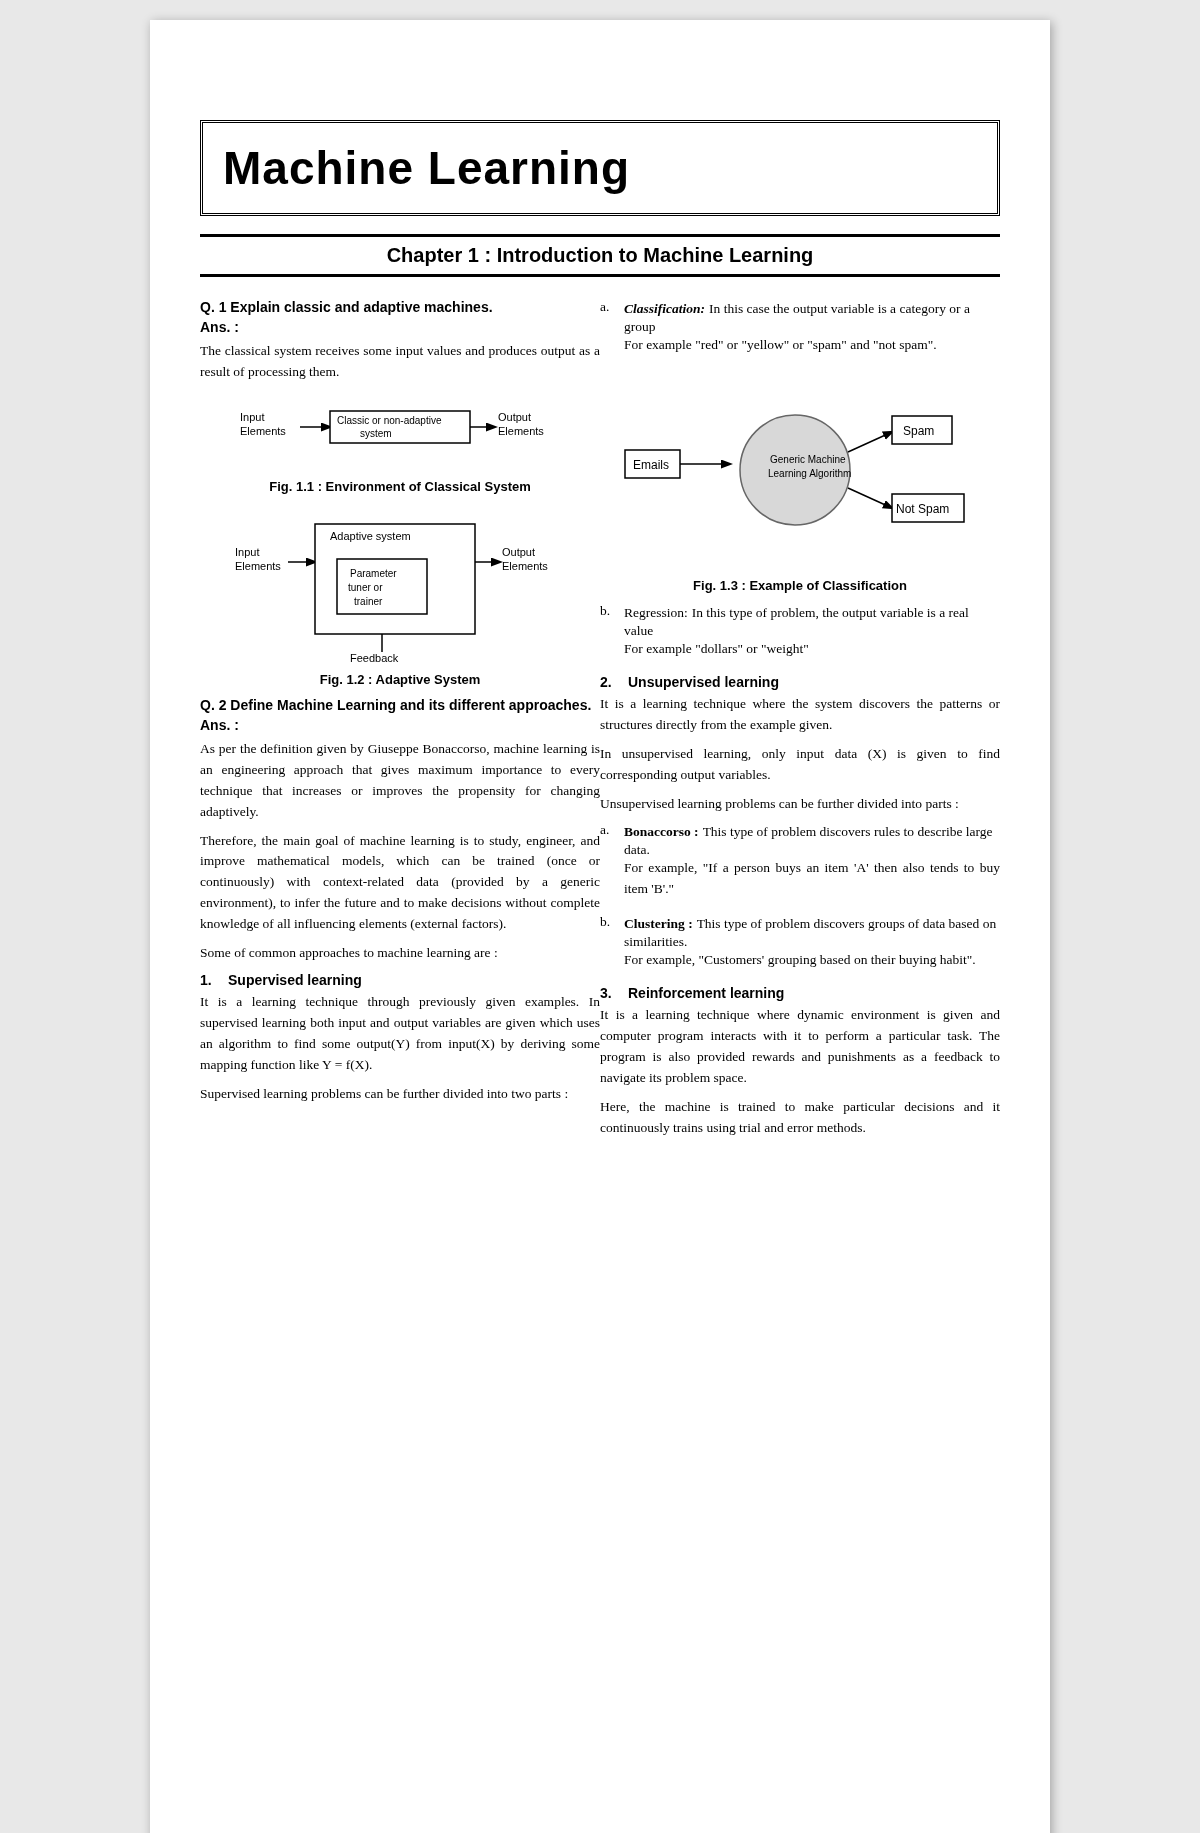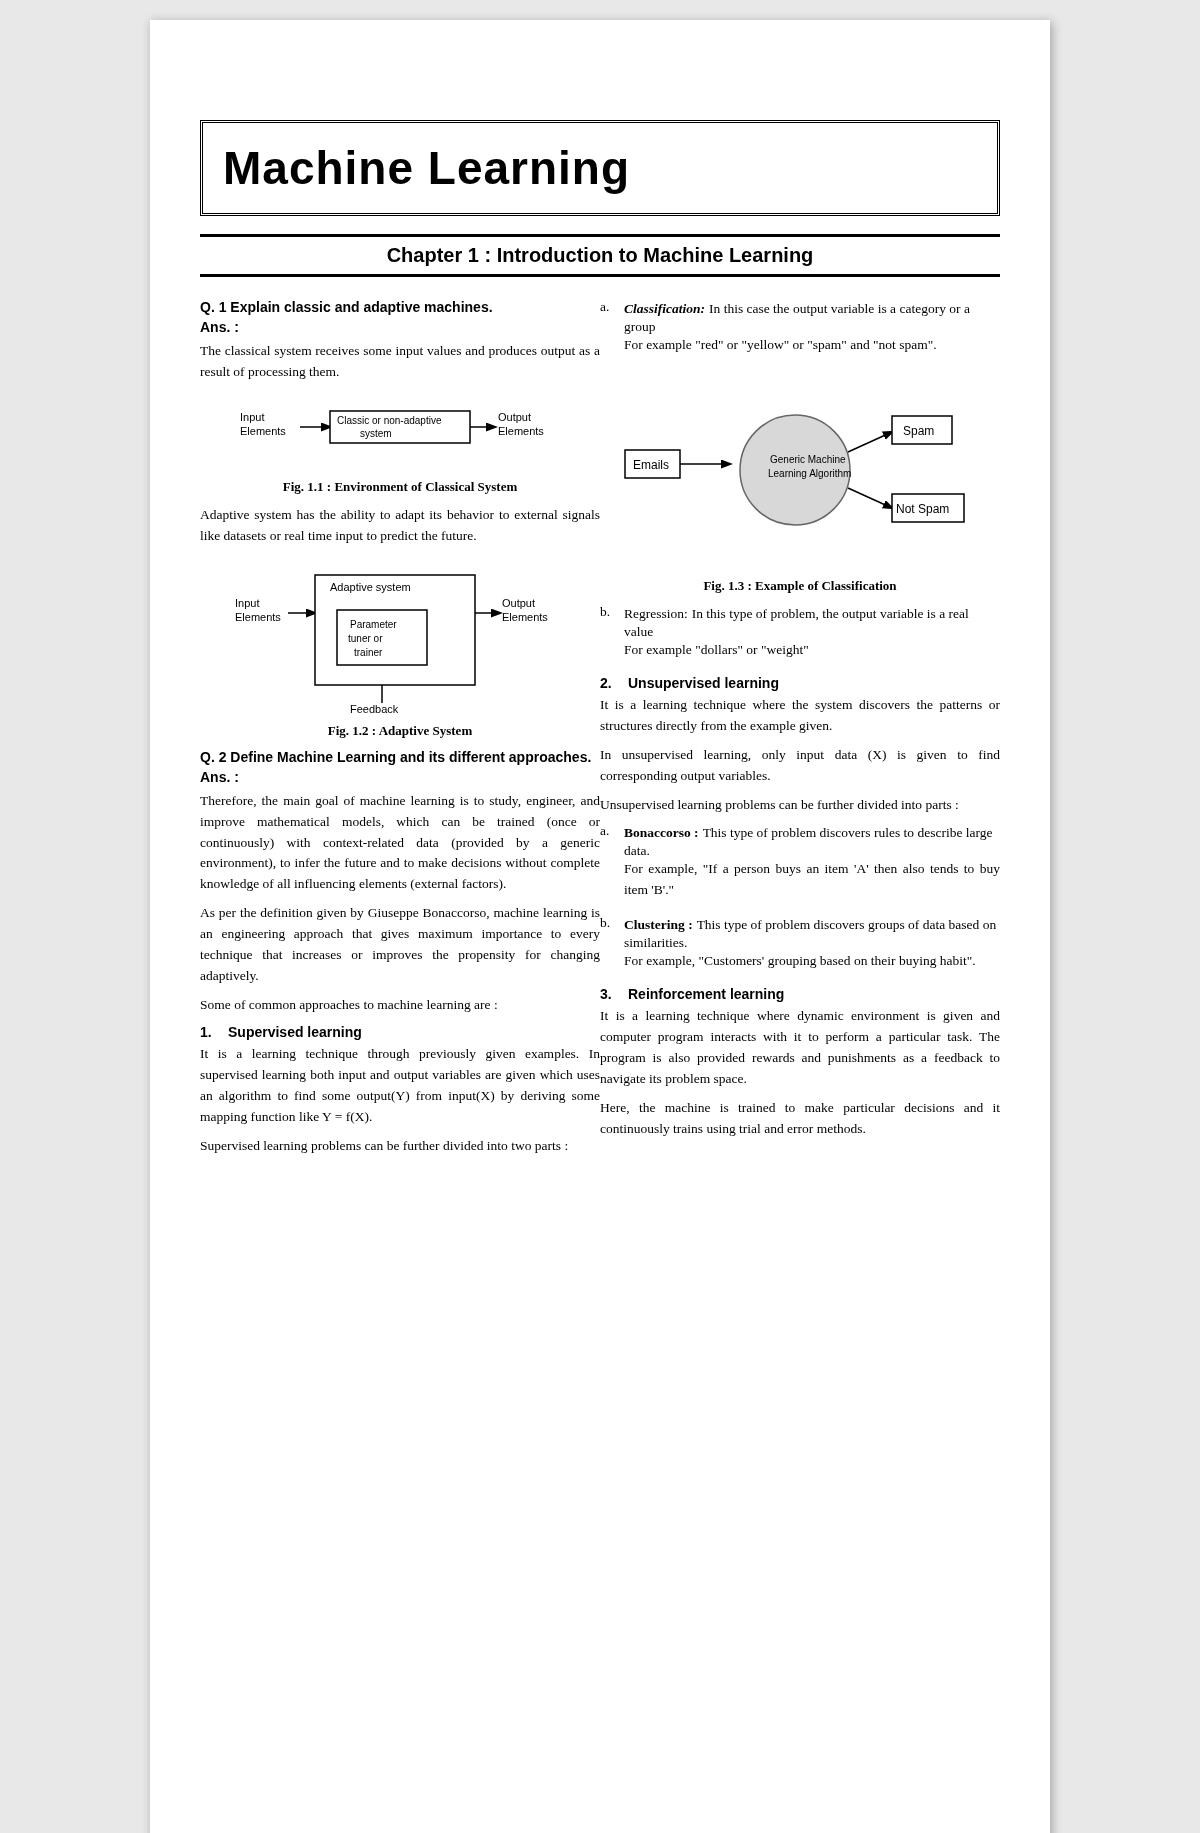--- a/index.html
+++ b/index.html
@@ -66,21 +66,21 @@
     p {
       font-size: 13.5px;
       line-height: 1.55;
       text-align: justify;
       margin-bottom: 8px;
     }
     .fig-caption {
       text-align: center;
       font-size: 13px;
       font-weight: bold;
-      font-family: Liberation Serif, serif;
+      font-family: Liberation Sans, sans-serif;
       margin-top: 4px;
       margin-bottom: 10px;
     }
     
     .classical-diagram {
       width: 100%;
       height: 80px;
     }
     
     .adaptive-diagram {
@@ -137,21 +137,20 @@
         <text x="107" y="33" font-size="10" font-family="Arial">Classic or non-adaptive</text>
         <text x="130" y="46" font-size="10" font-family="Arial">system</text>
 
         <line x1="240" y1="36" x2="265" y2="36" stroke="#000" stroke-width="1.5" marker-end="url(#arrow2)"></line>
 
         <text x="268" y="30" font-size="11" font-family="Arial">Output</text>
         <text x="268" y="44" font-size="11" font-family="Arial">Elements</text>
       </svg>
       <div class="fig-caption">Fig. 1.1 : Environment of Classical System</div>
 
-      <p>Adaptive system has the ability to adapt its behavior to external signals like datasets or real time input to predict the future.</p>
 
       
       <svg class="adaptive-diagram" viewBox="0 0 340 160">
         <defs>
           <marker id="arrowA" markerWidth="8" markerHeight="8" refX="6" refY="3" orient="auto">
             <path d="M0,0 L0,6 L8,3 z" fill="#000"></path>
           </marker>
           <marker id="arrowB" markerWidth="8" markerHeight="8" refX="6" refY="3" orient="auto">
             <path d="M0,0 L0,6 L8,3 z" fill="#000"></path>
           </marker>
@@ -179,22 +178,22 @@
         <text x="272" y="66" font-size="11" font-family="Arial">Elements</text>
 
         <line x1="152" y1="130" x2="152" y2="148" stroke="#000" stroke-width="1.5"></line>
         <text x="120" y="158" font-size="11" font-family="Arial">Feedback</text>
       </svg>
       <div class="fig-caption">Fig. 1.2 : Adaptive System</div>
 
       
       <div class="question">Q. 2   Define Machine Learning and its different approaches.</div>
       <div class="ans-label">Ans. :</div>
+      <p>As per the definition given by Giuseppe Bonaccorso, machine learning is an engineering approach that gives maximum importance to every technique that increases or improves the propensity for changing adaptively.</p>
       <p>Therefore, the main goal of machine learning is to study, engineer, and improve mathematical models, which can be trained (once or continuously) with context-related data (provided by a generic environment), to infer the future and to make decisions without complete knowledge of all influencing elements (external factors).</p>
-      <p>As per the definition given by Giuseppe Bonaccorso, machine learning is an engineering approach that gives maximum importance to every technique that increases or improves the propensity for changing adaptively.</p>
       <p>Some of common approaches to machine learning are :</p>
 
       
       <div style="display:flex;gap:8px;align-items:flex-start;margin-bottom:4px;">
         <span style="font-weight:bold;font-size:14px;font-family:Arial;min-width:20px;">1.</span>
         <span style="font-weight:bold;font-size:14px;font-family:Arial;">Supervised learning</span>
       </div>
       <p>It is a learning technique through previously given examples. In supervised learning both input and output variables are given which uses an algorithm to find some output(Y) from input(X) by deriving some mapping function like Y = f(X).</p>
       <p>Supervised learning problems can be further divided into two parts :</p>
 

